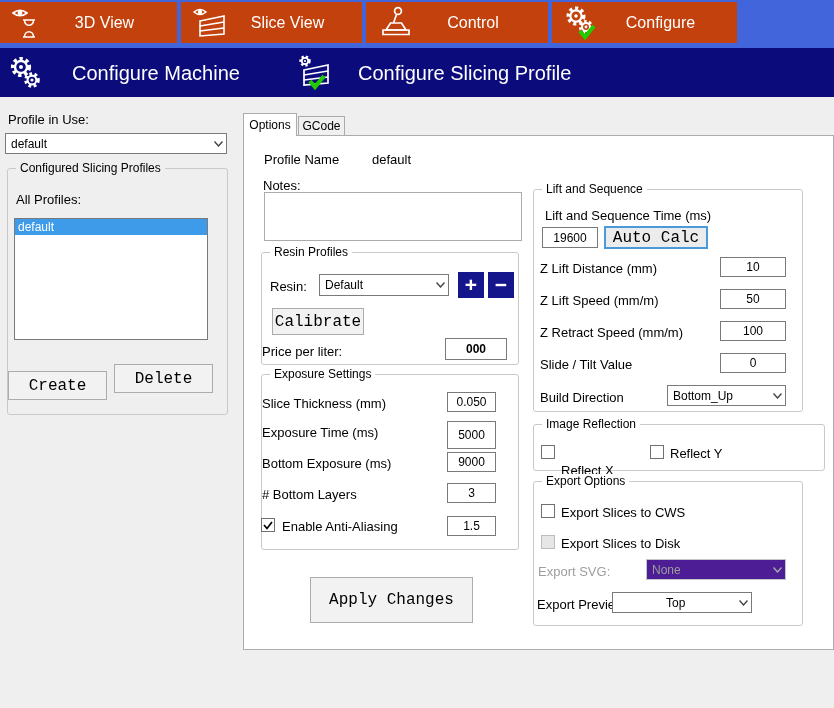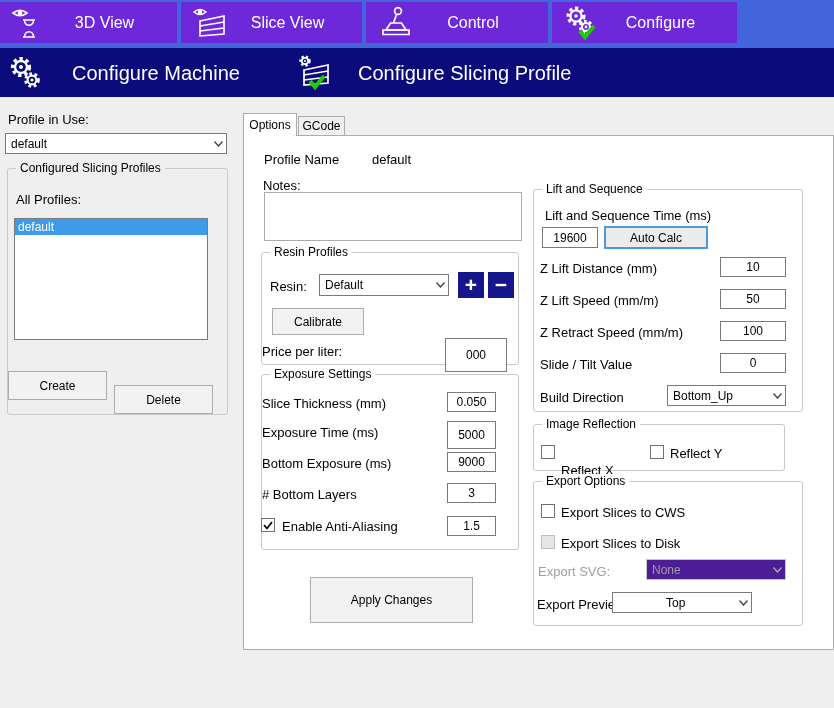--- a/index.html
+++ b/index.html
@@ -4,33 +4,33 @@
 <style>
   * { margin:0; padding:0; box-sizing:border-box; }
   html,body { width:834px; height:708px; }
   body { font-family:"Liberation Sans", sans-serif; background:#EFEFEF; position:relative; overflow:hidden; }
   .abs { position:absolute; }
   .lbl { font-size:13px; color:#000; white-space:nowrap; }
   .lbl-dis { color:#9E9E9E; }
 
   
   #topbar { left:0; top:0; width:834px; height:48px; background:#4365DC; }
-  .navtab { position:absolute; top:2px; height:41px; background:#6d28d9; display:flex; align-items:center; cursor:pointer; }
+  .navtab { position:absolute; top:2px; height:41px; background:#c2410c; display:flex; align-items:center; cursor:pointer; }
   .navtab .tlabel { color:#fff; font-size:16px; flex:1; text-align:center; padding-right:18px; }
   .navtab .ticon { margin-left:10px; width:40px; height:36px; display:flex; align-items:center; justify-content:center; }
   #subbar { left:0; top:48px; width:834px; height:49px; background:#0B0B7B; }
   .subitem { position:absolute; display:flex; align-items:center; color:#fff; font-size:20px; cursor:pointer; }
 
   
   .grp { position:absolute; border:1px solid #C9C9C9; border-radius:3px; }
   .legend { position:absolute; top:-8px; left:8px; font-size:12px; padding:0 4px; white-space:nowrap; }
   .legend.on-gray { background:#EFEFEF; }
   .legend.on-white { background:#FFF; }
   .tinput { position:absolute; border:1px solid #7A7A7A; background:#fff; font-family:"Liberation Sans",sans-serif; font-size:12px; text-align:center; outline:none; }
-  .btn { position:absolute; background:#F2F2F2; border:1px solid #ACACAC; font-family:Liberation Sans, sans-serif; font-size:12px; color:#000; display:flex; align-items:center; justify-content:center; cursor:pointer; }
+  .btn { position:absolute; background:#F2F2F2; border:1px solid #ACACAC; font-family:Liberation Mono, monospace; font-size:16px; color:#000; display:flex; align-items:center; justify-content:center; cursor:pointer; }
   .combo { position:absolute; background:#fff; border:1px solid #7A7A7A; display:flex; align-items:center; font-size:12px; cursor:pointer; }
   .combo .cval { flex:1; padding-left:5px; white-space:nowrap; overflow:hidden; }
   .combo .chev { width:16px; display:flex; align-items:center; justify-content:center; }
   .combo.disabled { background:#4c1d95; border-color:#C6C6C6; color:#9E9E9E; cursor:default; }
   .cbx { position:absolute; width:14px; height:14px; background:#fff; border:1px solid #707070; display:flex; align-items:center; justify-content:center; cursor:pointer; }
   .cbx.disabled { background:#E6E6E6; border-color:#BCBCBC; cursor:default; }
 
   
   #listbox { left:14px; top:218px; width:194px; height:122px; background:#fff; border:1px solid #7A7A7A; }
   .listitem { height:16px; font-size:12px; padding-left:3px; line-height:16px; cursor:pointer; }
@@ -150,21 +150,21 @@
 </div>
 
 <div class="grp" style="left:7px;top:168px;width:221px;height:247px;">
   <span class="legend on-gray">Configured Slicing Profiles</span>
 </div>
 <div class="abs lbl" style="left:16px;top:192px;">All Profiles:</div>
 <div id="listbox" class="abs">
   <div class="listitem selected">default</div>
 </div>
 <button class="btn" style="left:8px;top:371px;width:99px;height:29px;">Create</button>
-<button class="btn" style="left:114px;top:385px;width:99px;height:29px;">Delete</button>
+<button class="btn" style="left:114px;top:364px;width:99px;height:29px;">Delete</button>
 
 <div id="tab-options" class="tabhdr abs">Options</div>
 <div id="tab-gcode" class="tabhdr abs">GCode</div>
 <div id="page" class="abs"></div>
 
 <div class="abs lbl" style="left:264px;top:152px;">Profile Name</div>
 <div class="abs lbl" style="left:372px;top:152px;">default</div>
 <div class="abs lbl" style="left:263px;top:178px;">Notes:</div>
 <textarea class="notes" style="left: 264px; top: 192px; width: 258px; height: 49px;" value=""></textarea>
 
@@ -181,21 +181,21 @@
     </span>
 </div>
 <div class="navyBtn" style="left:458px;top:272px;">
     <span>+</span>
   </div>
 <div class="navyBtn" style="left:488px;top:272px;">
     <span>−</span>
   </div>
 <button class="btn" style="left:272px;top:308px;width:92px;height:27px;">Calibrate</button>
 <div class="abs lbl" style="left:262px;top:344px;">Price per liter:</div>
-<input class="tinput" style="left: 445px; top: 338px; width: 62px; height: 34px;" value="000">
+<input class="tinput" style="left: 445px; top: 338px; width: 62px; height: 22px; font-weight: bold;" value="000">
 
 <div class="grp" style="left:261px;top:374px;width:258px;height:176px;">
   <span class="legend on-white">Exposure Settings</span>
 </div>
 <div class="abs lbl" style="left:262px;top:396px;">Slice Thickness (mm)</div>
 <input class="tinput" style="left: 447px; top: 392px; width: 49px; height: 20px;" value="0.050">
 <div class="abs lbl" style="left:262px;top:425px;">Exposure Time (ms)</div>
 <input class="tinput" style="left: 447px; top: 421px; width: 49px; height: 28px;" value="5000">
 <div class="abs lbl" style="left:262px;top:456px;">Bottom Exposure (ms)</div>
 <input class="tinput" style="left: 447px; top: 452px; width: 49px; height: 20px;" value="9000">
@@ -228,21 +228,21 @@
 <div class="abs lbl" style="left:540px;top:390px;">Build Direction</div>
 <div class="combo" style="left:667px;top:385px;width:119px;height:21px;">
   <span class="cval">Bottom_Up</span>
   <span class="chev">
       <svg width="9" height="6" viewBox="0 0 9 6">
         <polyline points="0.5,0.5 4.5,5 8.5,0.5" fill="none" stroke="#444" stroke-width="1.4"></polyline>
       </svg>
     </span>
 </div>
 
-<div class="grp" style="left:533px;top:424px;width:252px;height:47px;text-decoration:underline;">
+<div class="grp" style="left:533px;top:424px;width:292px;height:47px;text-decoration:underline;">
   <span class="legend on-white">Image Reflection</span>
 </div>
 <div class="cbx" style="left:541px;top:445px;"></div>
 <div class="abs lbl" style="left:561px;top:463px;">Reflect X</div>
 <div class="cbx" style="left:650px;top:445px;"></div>
 <div class="abs lbl" style="left:670px;top:446px;">Reflect Y</div>
 
 <div class="grp" style="left:533px;top:481px;width:270px;height:145px;">
   <span class="legend on-white">Export Options</span>
 </div>

